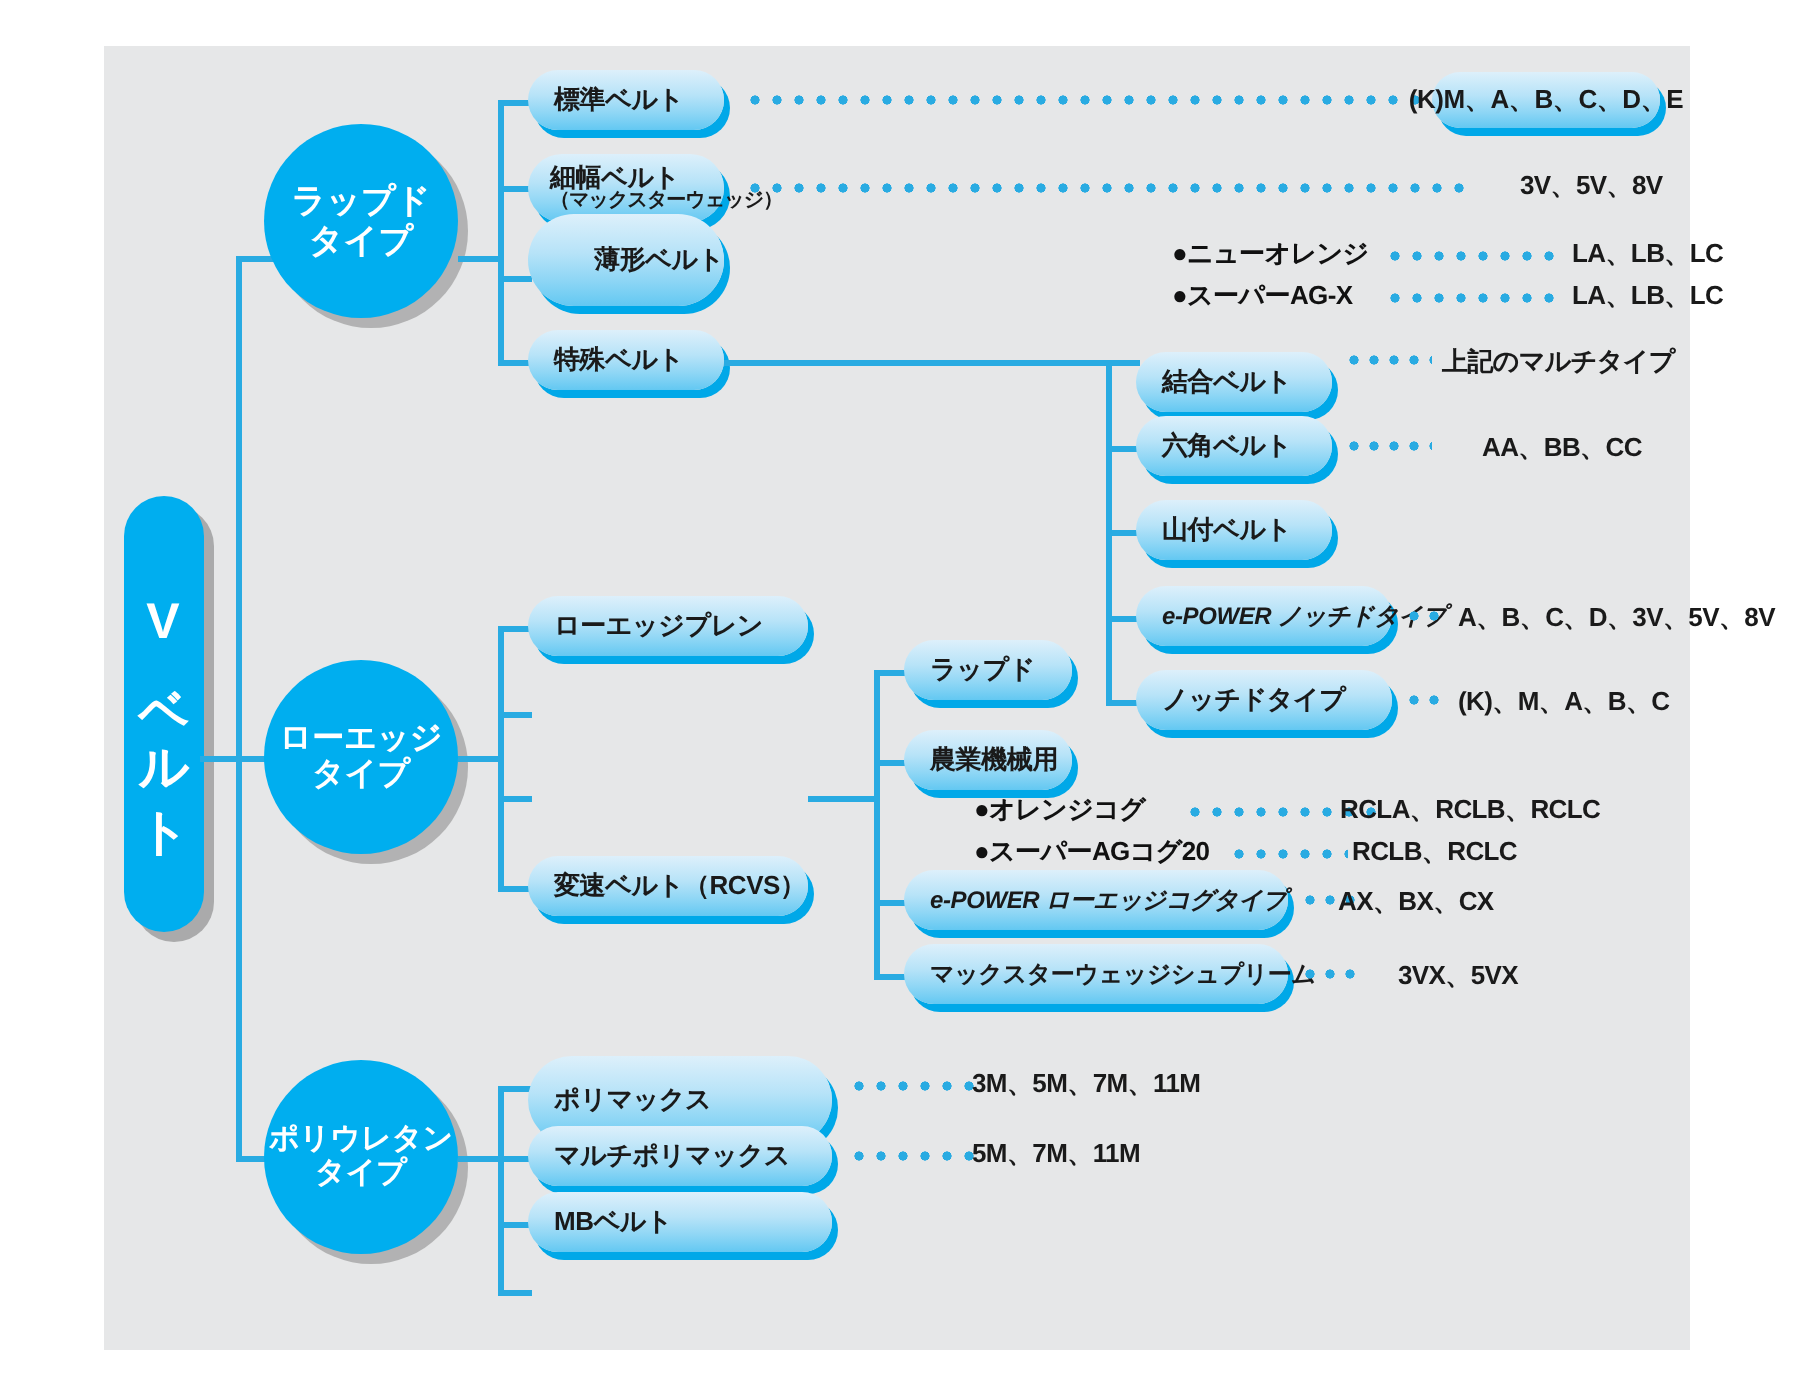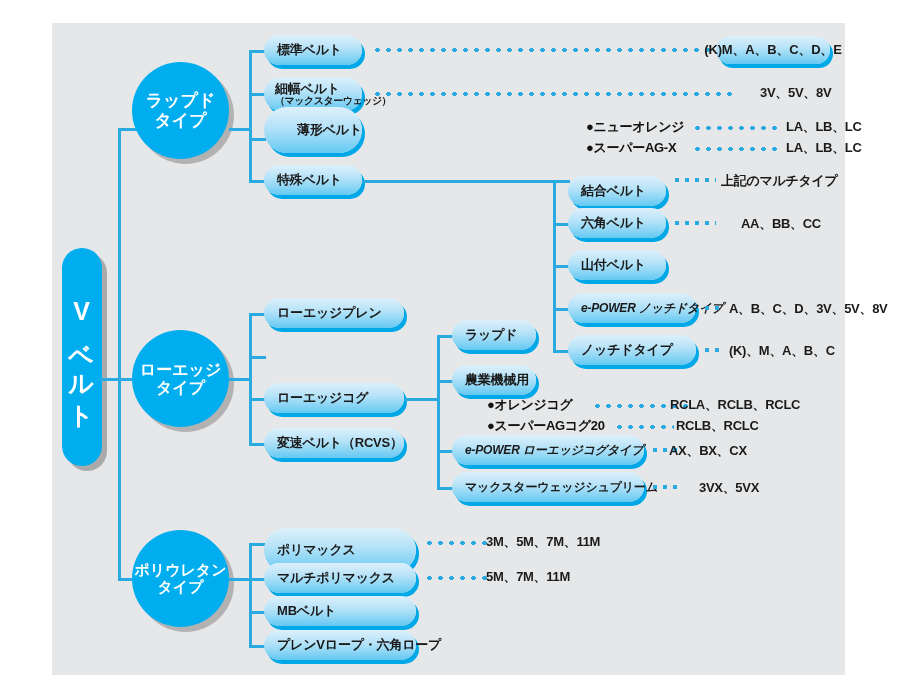--- a/index.html
+++ b/index.html
@@ -220,23 +220,20 @@
   <div class="ln v" style="left:249px;top:313px;height:133px;"></div>
 
   <div class="ln h" style="left:249px;top:313px;width:17px;"></div>
   <div class="ln h" style="left:249px;top:356px;width:17px;"></div>
   <div class="ln h" style="left:249px;top:398px;width:17px;"></div>
   <div class="ln h" style="left:249px;top:443px;width:17px;"></div>
 
   <div class="pill" style="left:264px;top:298px;width:140px;height:30px;">
     <span>ローエッジプレン</span>
   </div>
-  <div class="pill" style="left:264px;top:383px;width:140px;height:30px;">
-    <span>ローエッジコグ</span>
-  </div>
   <div class="pill" style="left:264px;top:428px;width:140px;height:30px;align-items:center;">
     <span>変速ベルト（RCVS）</span>
   </div>
 
   <div class="ln h" style="left:404px;top:398px;width:36px;"></div>
   <div class="ln v" style="left:437px;top:335px;height:152px;"></div>
 
   <div class="ln h" style="left:437px;top:335px;width:17px;"></div>
   <div class="ln h" style="left:437px;top:380px;width:17px;"></div>
   <div class="ln h" style="left:437px;top:450px;width:17px;"></div>
@@ -285,17 +282,14 @@
 
   <div class="pill" style="left:264px;top:563px;width:152px;height:30px;">
     <span>マルチポリマックス</span>
   </div>
   <div class="dots" style="left:424px;top:575px;width:66px;"></div>
   <div class="spec" style="left:486px;top:568px;">5M、7M、11M</div>
 
   <div class="pill" style="left:264px;top:596px;width:152px;height:30px;">
     <span>MBベルト</span>
   </div>
-  <div class="pill" style="left:264px;top:630px;width:152px;height:30px;">
-    <span>プレンVロープ・六角ロープ</span>
-  </div>
 
 </div>
 
 </body></html>

